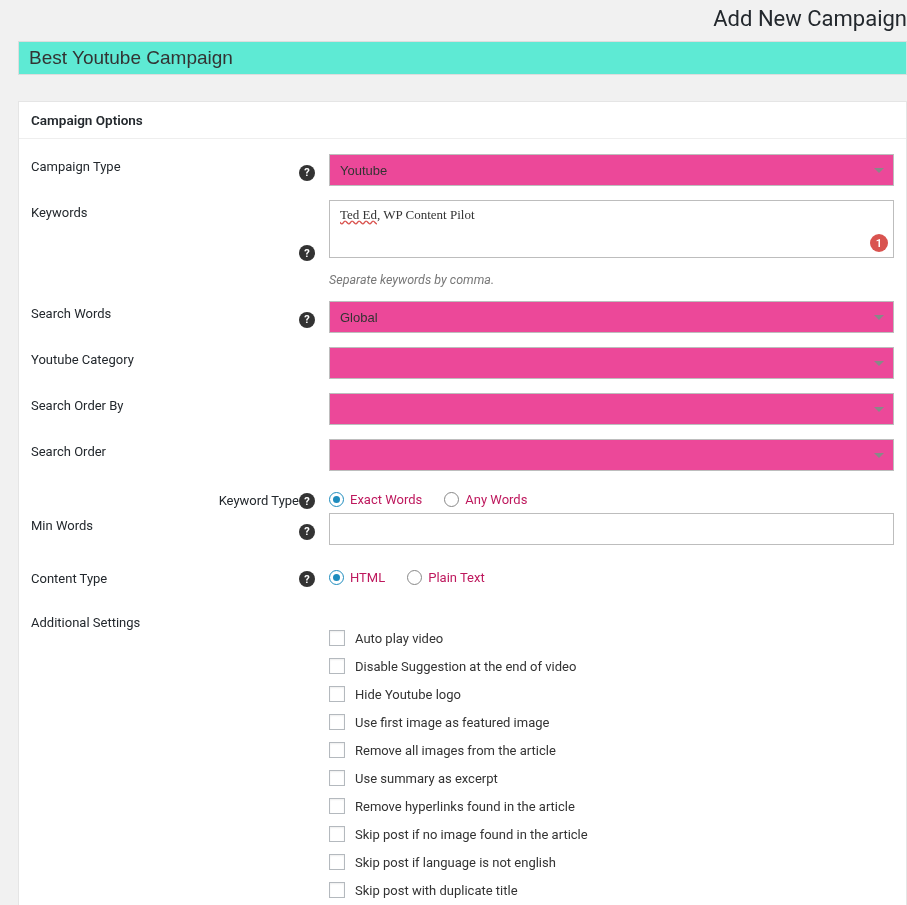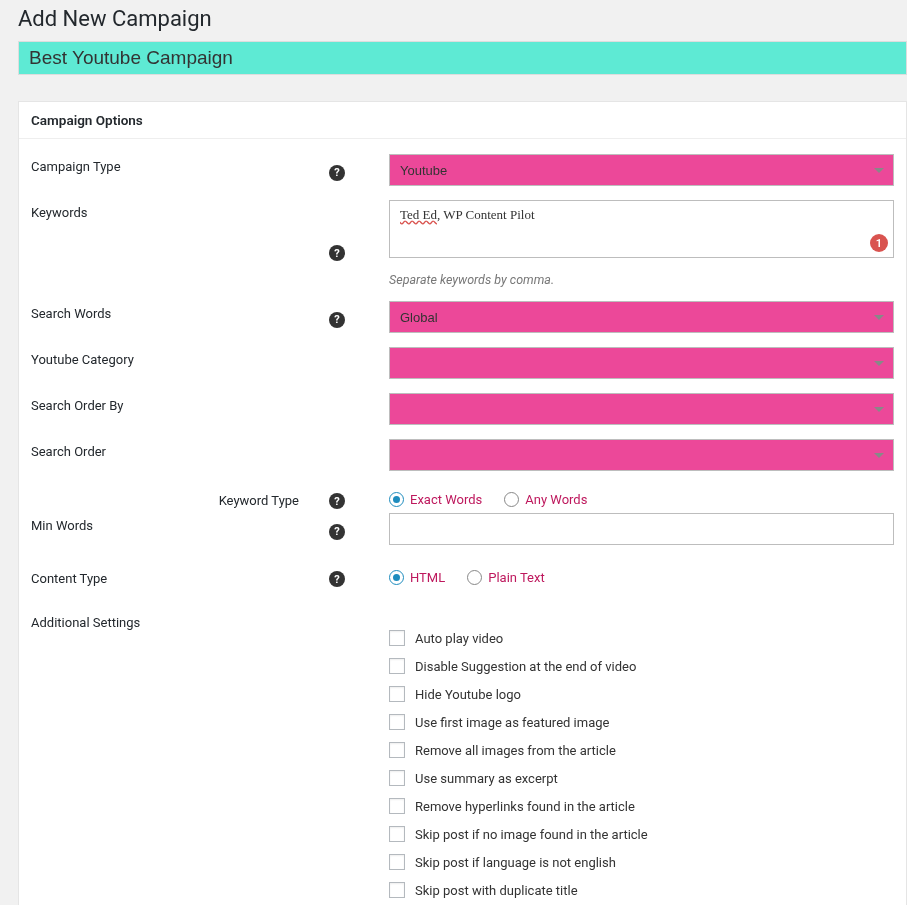--- a/index.html
+++ b/index.html
@@ -12,20 +12,21 @@
     width: 907px;
   }
   .page {
     padding: 0;
   }
   .page-title {
     font-size: 22px;
     font-weight: 400;
     color: #23282d;
     padding: 6px 0 10px 18px;
+    text-align: right;
   }
   .title-input-wrap {
     padding: 0 0 0 18px;
   }
   .title-input {
     width: 100%;
     font-size: 19px;
     padding: 5px 10px;
     border: 1px solid #ddd;
     background: #5eead4;
@@ -45,21 +46,20 @@
     color: #23282d;
     font-size: 13.5px;
   }
   .form-body {
     padding: 8px 0 18px 0;
   }
   .form-row {
     display: flex;
     align-items: flex-start;
     padding: 7px 12px;
-    gap: 30px;
   }
   .label-col {
     width: 268px;
     padding-top: 5px;
     color: #23282d;
     font-size: 13px;
   }
   .help-col {
     width: 30px;
     display: flex;

